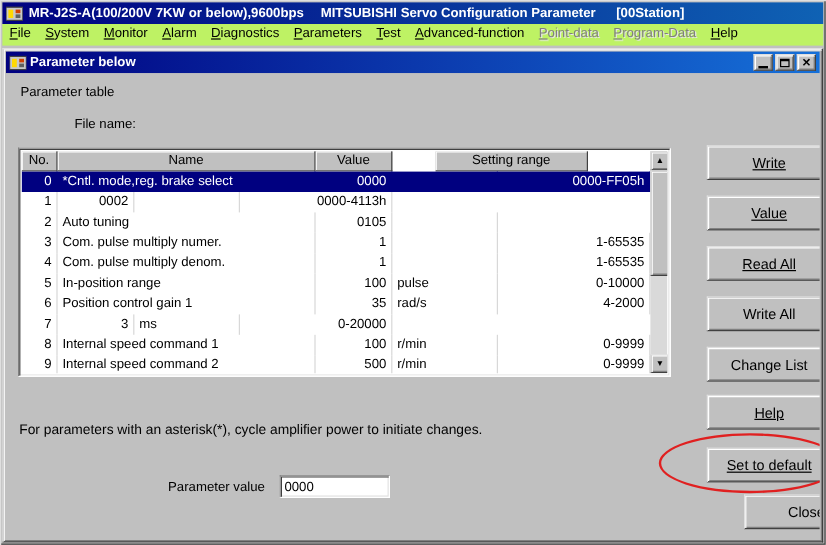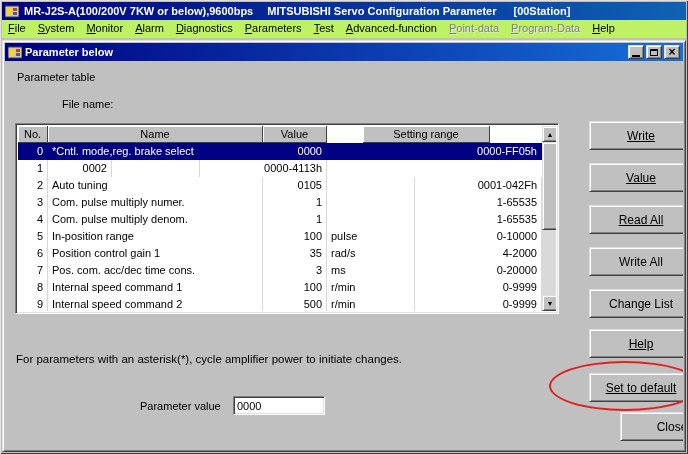--- a/index.html
+++ b/index.html
@@ -206,21 +206,20 @@
                   <div class="td c-no" style="width: 30px;">1</div>
                   <div class="td c-value" style="width: 64px;">0002</div>
                   <div class="td c-unit" style="width: 88px;"></div>
                   <div class="td c-range" style="width: 127px;">0000-4113h</div>
                 </div>
                 <div class="trow">
                   <div class="td c-no" style="width: 30px;">2</div>
                   <div class="td c-name" style="width: 215px;">Auto tuning</div>
                   <div class="td c-value" style="width: 64px;">0105</div>
                   <div class="td c-unit" style="width: 88px;"></div>
-                  <div class="td c-range" style="width: 127px;">0001-042Fh</div>
                 </div>
                 <div class="trow">
                   <div class="td c-no" style="width: 30px;">3</div>
                   <div class="td c-name" style="width: 215px;">Com. pulse multiply numer.</div>
                   <div class="td c-value" style="width: 64px;">1</div>
                   <div class="td c-unit" style="width: 88px;"></div>
                   <div class="td c-range" style="width: 127px;">1-65535</div>
                 </div>
                 <div class="trow">
                   <div class="td c-no" style="width: 30px;">4</div>
@@ -238,21 +237,20 @@
                 </div>
                 <div class="trow">
                   <div class="td c-no" style="width: 30px;">6</div>
                   <div class="td c-name" style="width: 215px;">Position control gain 1</div>
                   <div class="td c-value" style="width: 64px;">35</div>
                   <div class="td c-unit" style="width: 88px;">rad/s</div>
                   <div class="td c-range" style="width: 127px;">4-2000</div>
                 </div>
                 <div class="trow">
                   <div class="td c-no" style="width: 30px;">7</div>
-                  <div class="td c-name" style="width: 215px;">Pos. com. acc/dec time cons.</div>
                   <div class="td c-value" style="width: 64px;">3</div>
                   <div class="td c-unit" style="width: 88px;">ms</div>
                   <div class="td c-range" style="width: 127px;">0-20000</div>
                 </div>
                 <div class="trow">
                   <div class="td c-no" style="width: 30px;">8</div>
                   <div class="td c-name" style="width: 215px;">Internal speed command 1</div>
                   <div class="td c-value" style="width: 64px;">100</div>
                   <div class="td c-unit" style="width: 88px;">r/min</div>
                   <div class="td c-range" style="width: 127px;">0-9999</div>

